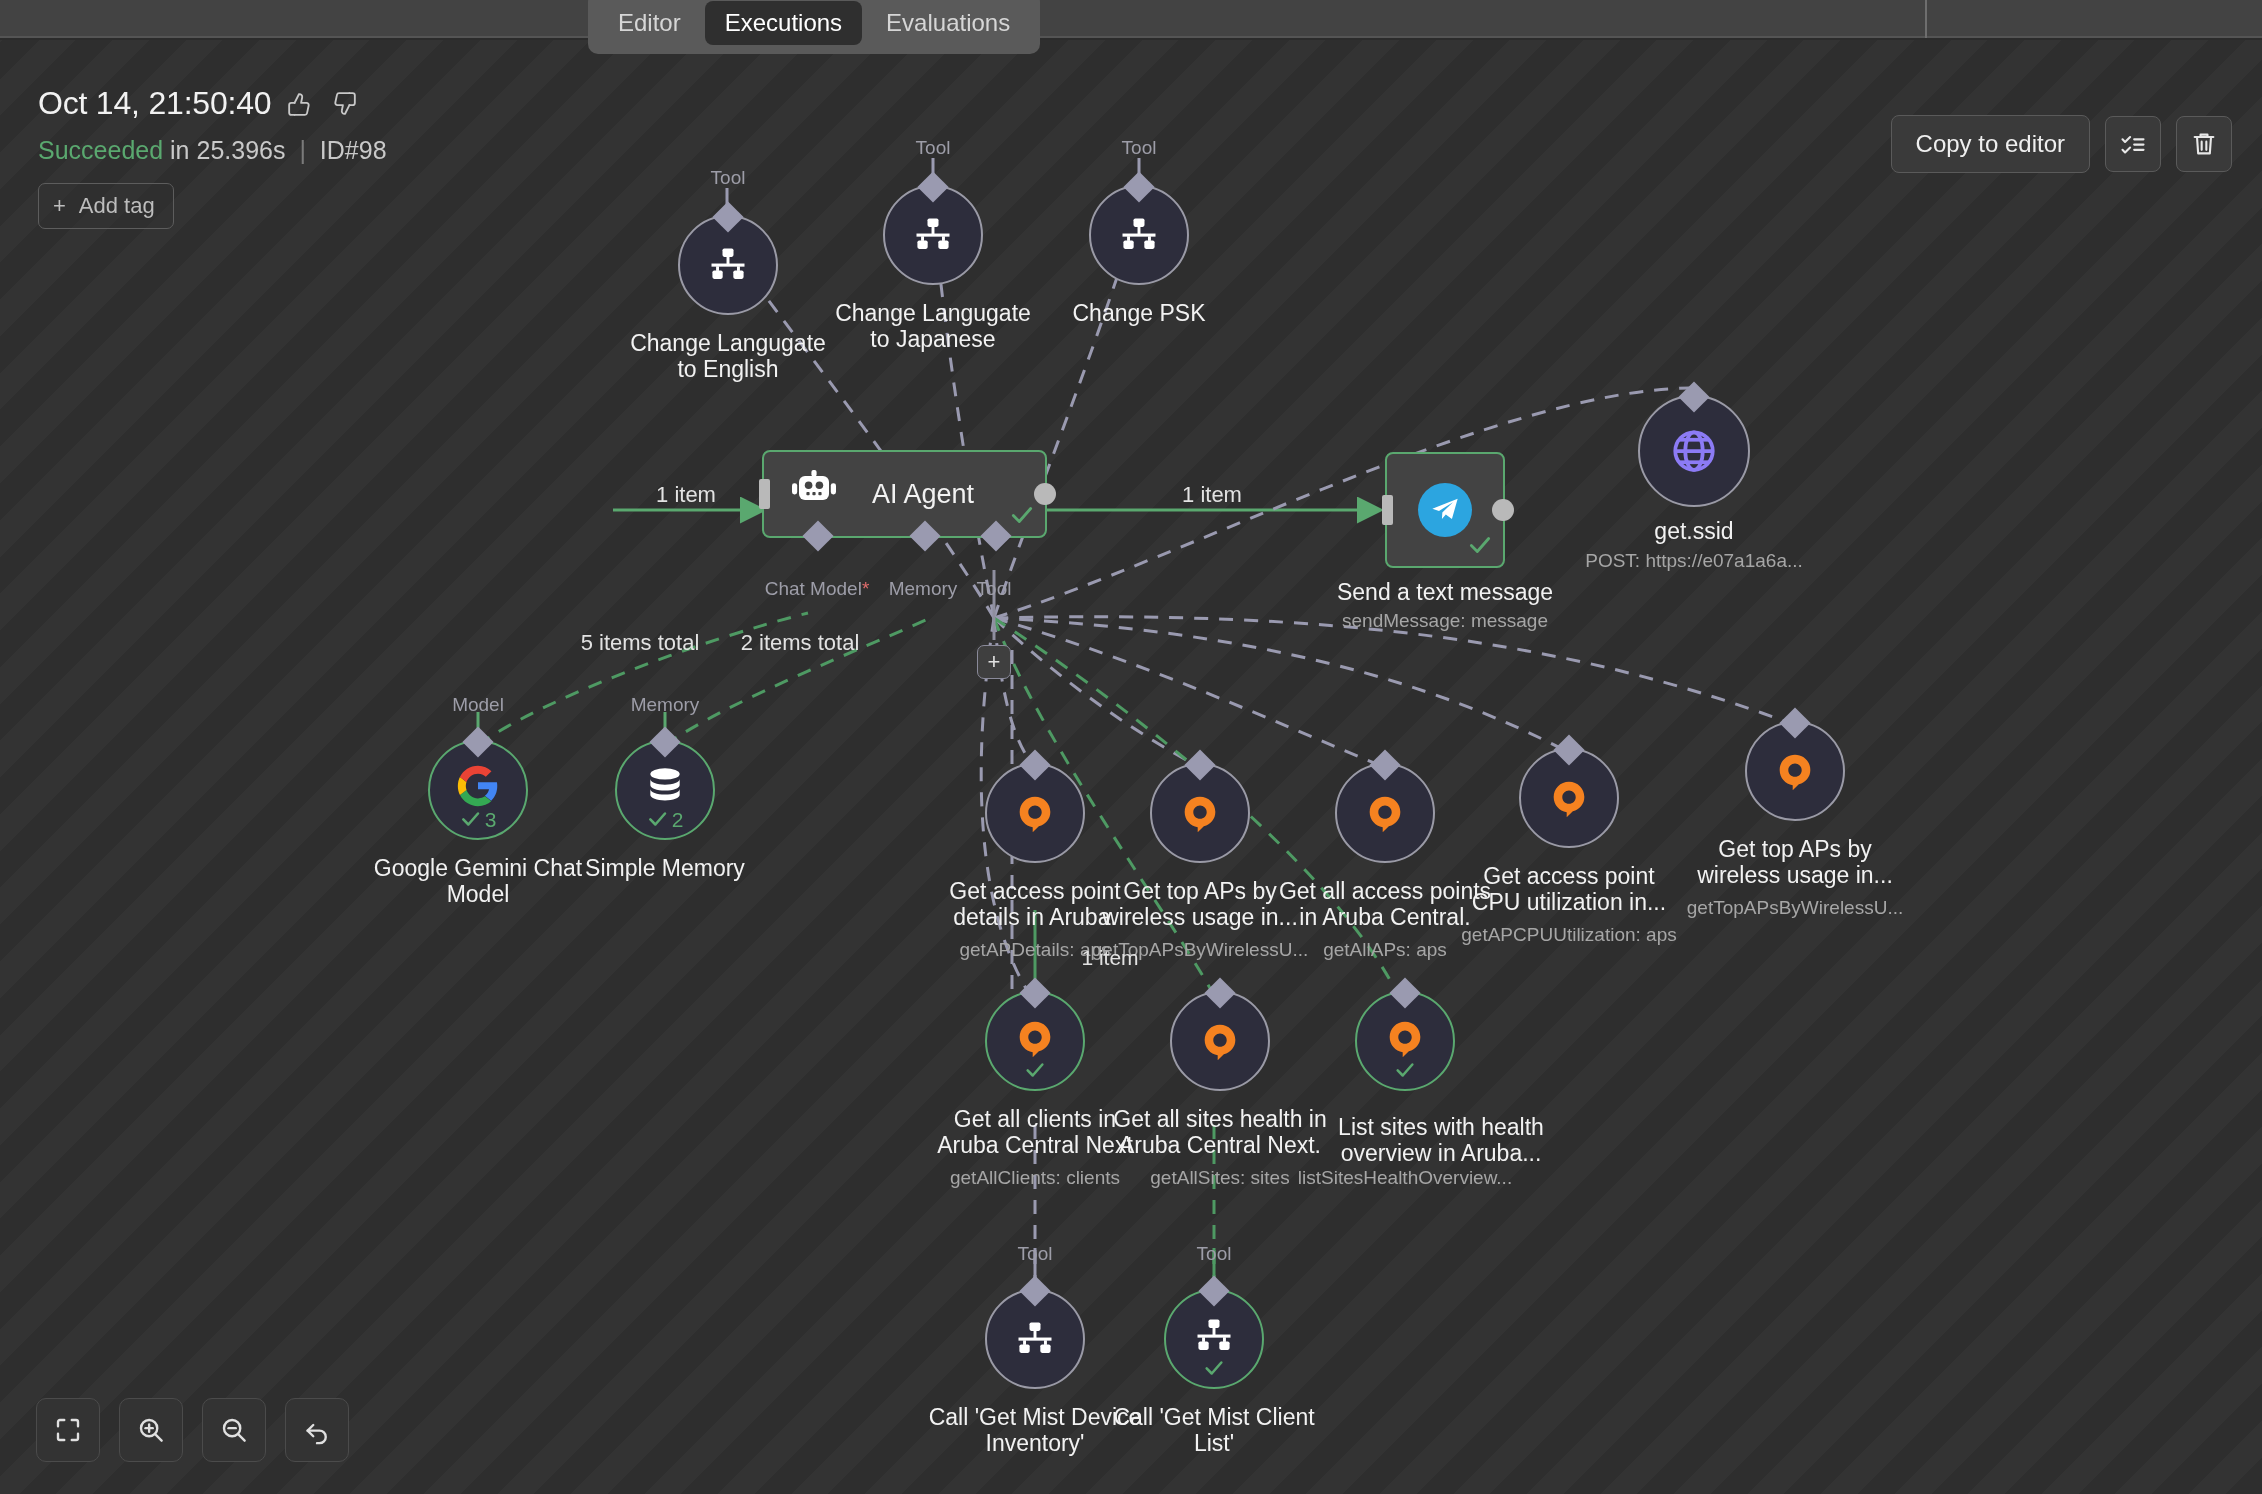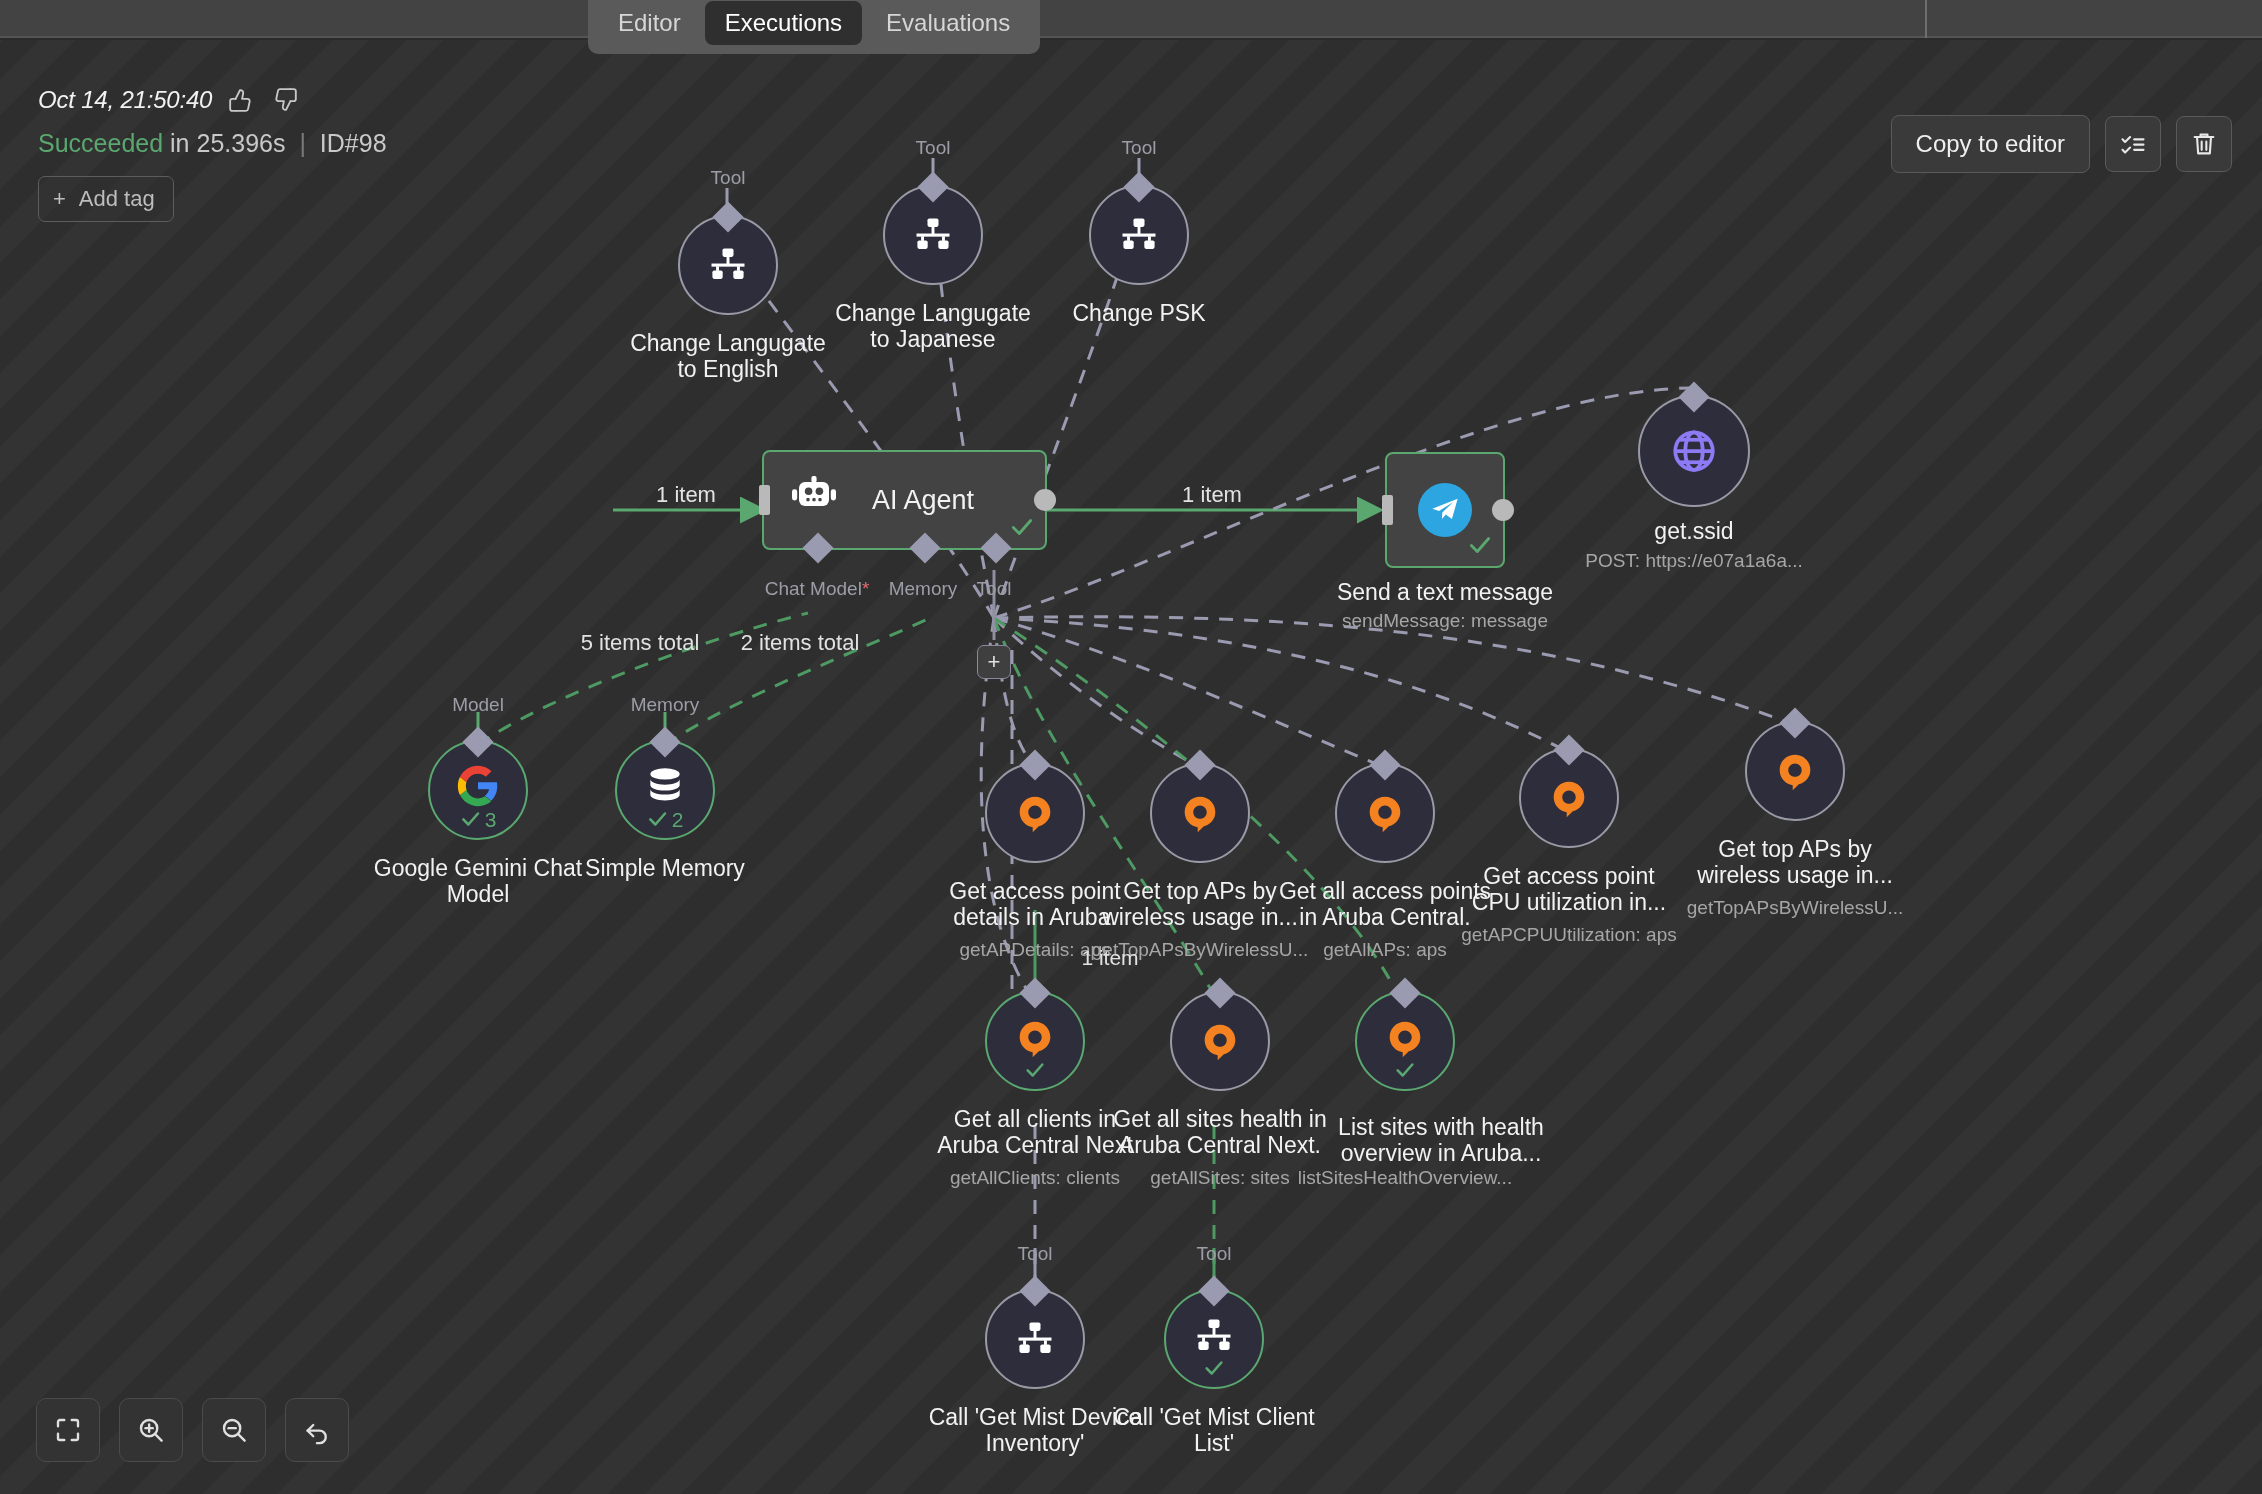--- a/index.html
+++ b/index.html
@@ -45,21 +45,21 @@
       -45deg,
       #2e2e2e 0px, #2e2e2e 26px,
       #333333 26px, #333333 52px);
     overflow: hidden;
   }
   svg.edges { position: absolute; left: 0; top: 0; width: 2262px; height: 1454px; pointer-events: none; }
 
   
   .exec-header { position: absolute; left: 38px; top: 45px; z-index: 20; }
   .exec-title-row { display: flex; align-items: center; gap: 14px; }
-  .exec-title { font-size: 24px; color: #f2f2f2; letter-spacing: -0.2px; font-style: italic; }
+  .exec-title { font-size: 32px; color: #f2f2f2; letter-spacing: -0.2px; }
   .vote-btn { width: 30px; height: 30px; cursor: pointer; display:flex; align-items:center; justify-content:center; }
   .vote-btn svg { width: 26px; height: 26px; }
   .exec-sub { margin-top: 14px; font-size: 25px; color: #c9c9c9; }
   .exec-sub .ok { color: #5aa86f; }
   .exec-sub .sep { color: #7a7a7a; padding: 0 7px; }
   .add-tag {
     margin-top: 18px;
     display: inline-flex; align-items: center; gap: 13px;
     border: 1px solid #5d5d5d; border-radius: 7px;
     padding: 9px 18px 9px 14px;
@@ -323,21 +323,21 @@
           <rect x="16.9" y="12.7" width="1.6" height="2.5"></rect>
         </svg>
       </div>
       <div class="node-caption" style="top:116px;">
         <div>Change PSK</div>
       </div>
     </div>
 
 
     <div class="node" style="left:762px; top:410px;">
-      <div class="rect-node r-plain" style="width:285px; height:100px;">
+      <div class="rect-node r-plain" style="width:285px; height:88px;">
         <div class="io-in-bar"></div>
         <div style="position:absolute; left:26px; top:50%; transform:translateY(-50%);">
           <svg viewBox="0 0 24 24" width="48" height="48" fill="#ffffff">
             <rect x="10.7" y="1" width="2.6" height="3.2" rx="1"></rect>
             <rect x="4.5" y="4" width="15" height="12" rx="3"></rect>
             <rect x="1" y="7.6" width="2.6" height="5.6" rx="1.2"></rect>
             <rect x="20.4" y="7.6" width="2.6" height="5.6" rx="1.2"></rect>
             <circle cx="9.3" cy="8.6" r="1.9" fill="#434343"></circle>
             <circle cx="14.7" cy="8.6" r="1.9" fill="#434343"></circle>
             <rect x="8.2" y="12" width="1.6" height="1.6" rx="0.4" fill="#434343"></rect>

